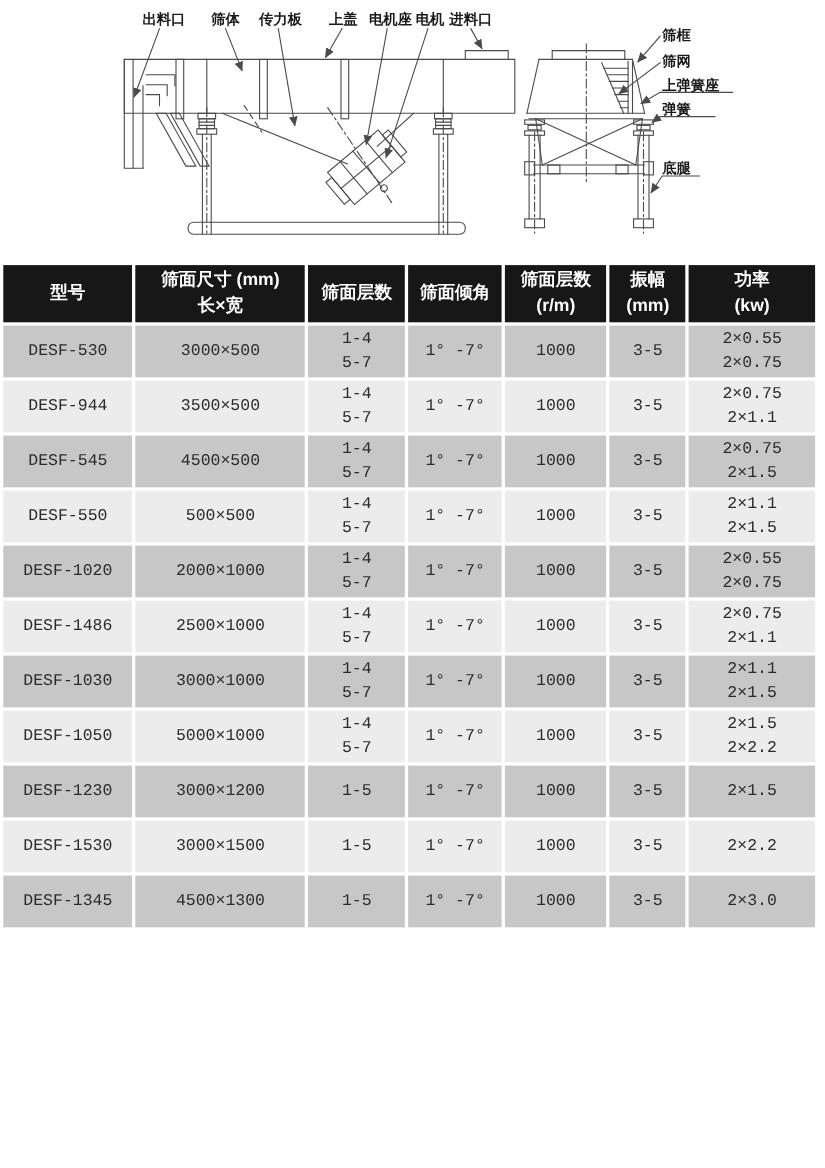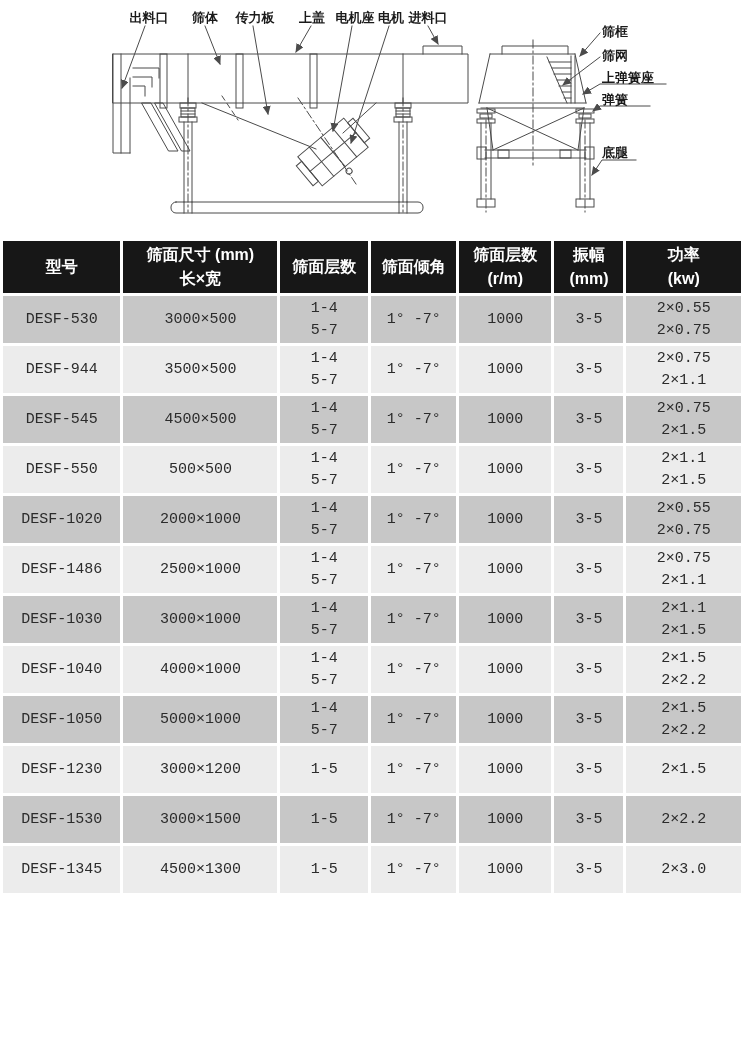--- a/index.html
+++ b/index.html
@@ -379,45 +379,20 @@
     <td>
             <span class="ln">3-5</span>
           </td>
     <td>
             <span class="ln">2×1.1</span>
             <span class="ln">2×1.5</span>
           </td>
   </tr>
         <tr>
     <td>
-            <span class="ln">DESF-1040</span>
-          </td>
-    <td>
-            <span class="ln">4000×1000</span>
-          </td>
-    <td>
-            <span class="ln">1-4</span>
-            <span class="ln">5-7</span>
-          </td>
-    <td>
-            <span class="ln">1° -7°</span>
-          </td>
-    <td>
-            <span class="ln">1000</span>
-          </td>
-    <td>
-            <span class="ln">3-5</span>
-          </td>
-    <td>
-            <span class="ln">2×1.5</span>
-            <span class="ln">2×2.2</span>
-          </td>
-  </tr>
-        <tr>
-    <td>
             <span class="ln">DESF-1050</span>
           </td>
     <td>
             <span class="ln">5000×1000</span>
           </td>
     <td>
             <span class="ln">1-4</span>
             <span class="ln">5-7</span>
           </td>
     <td>

